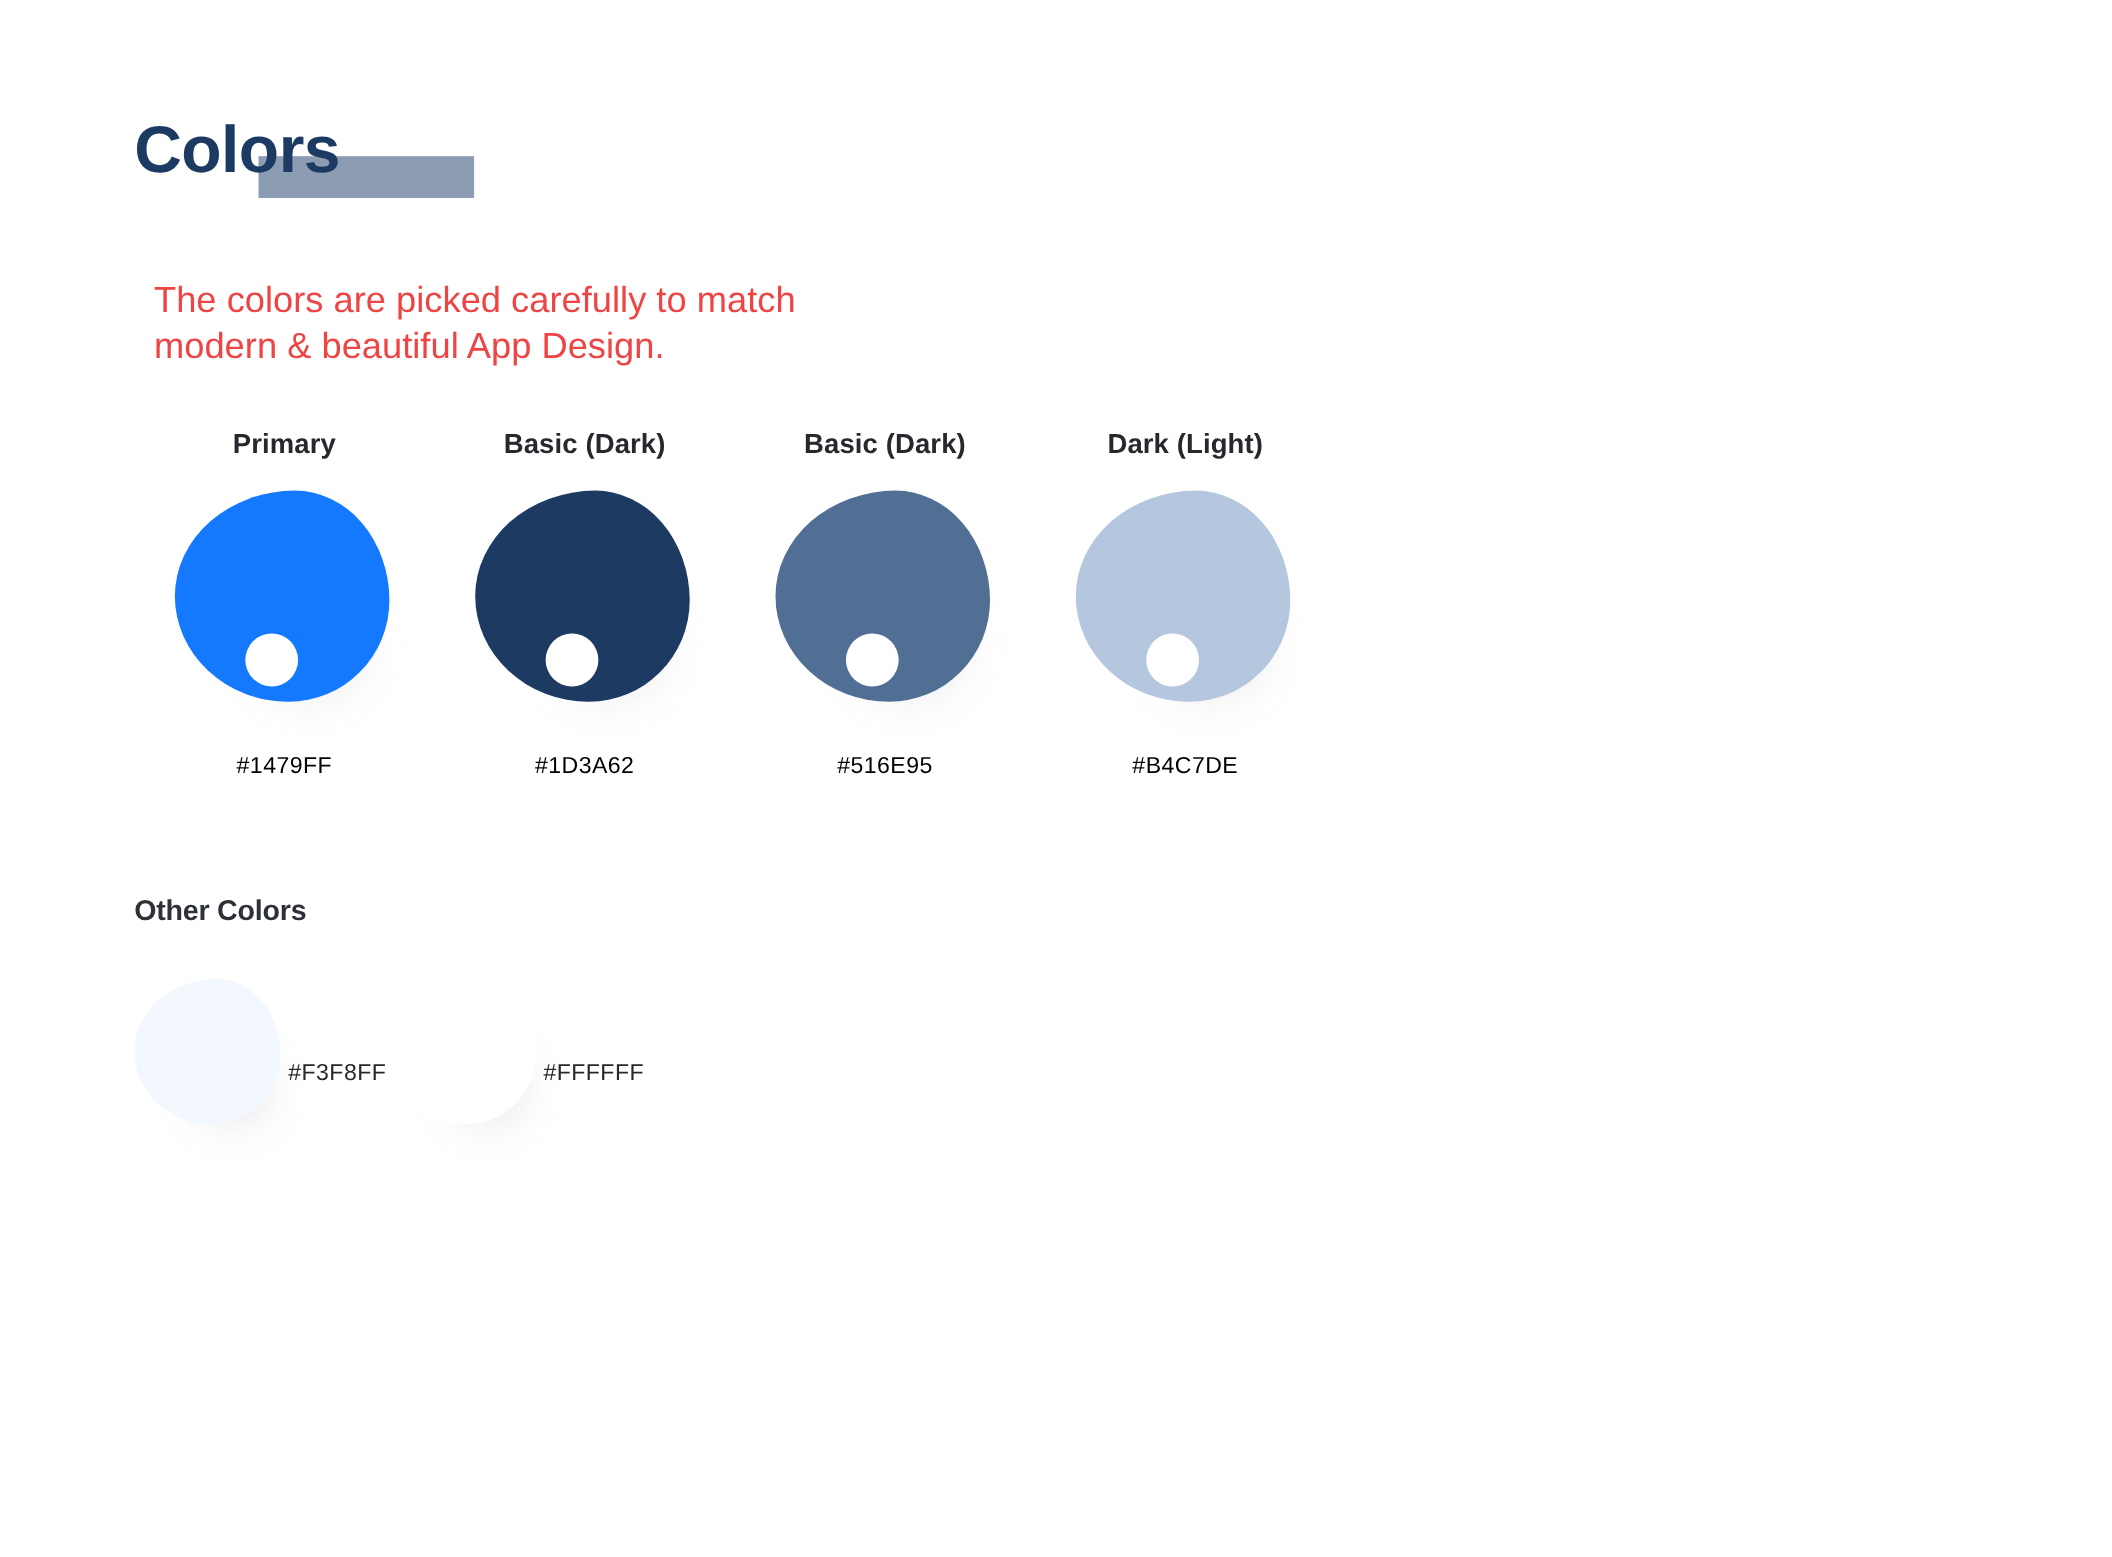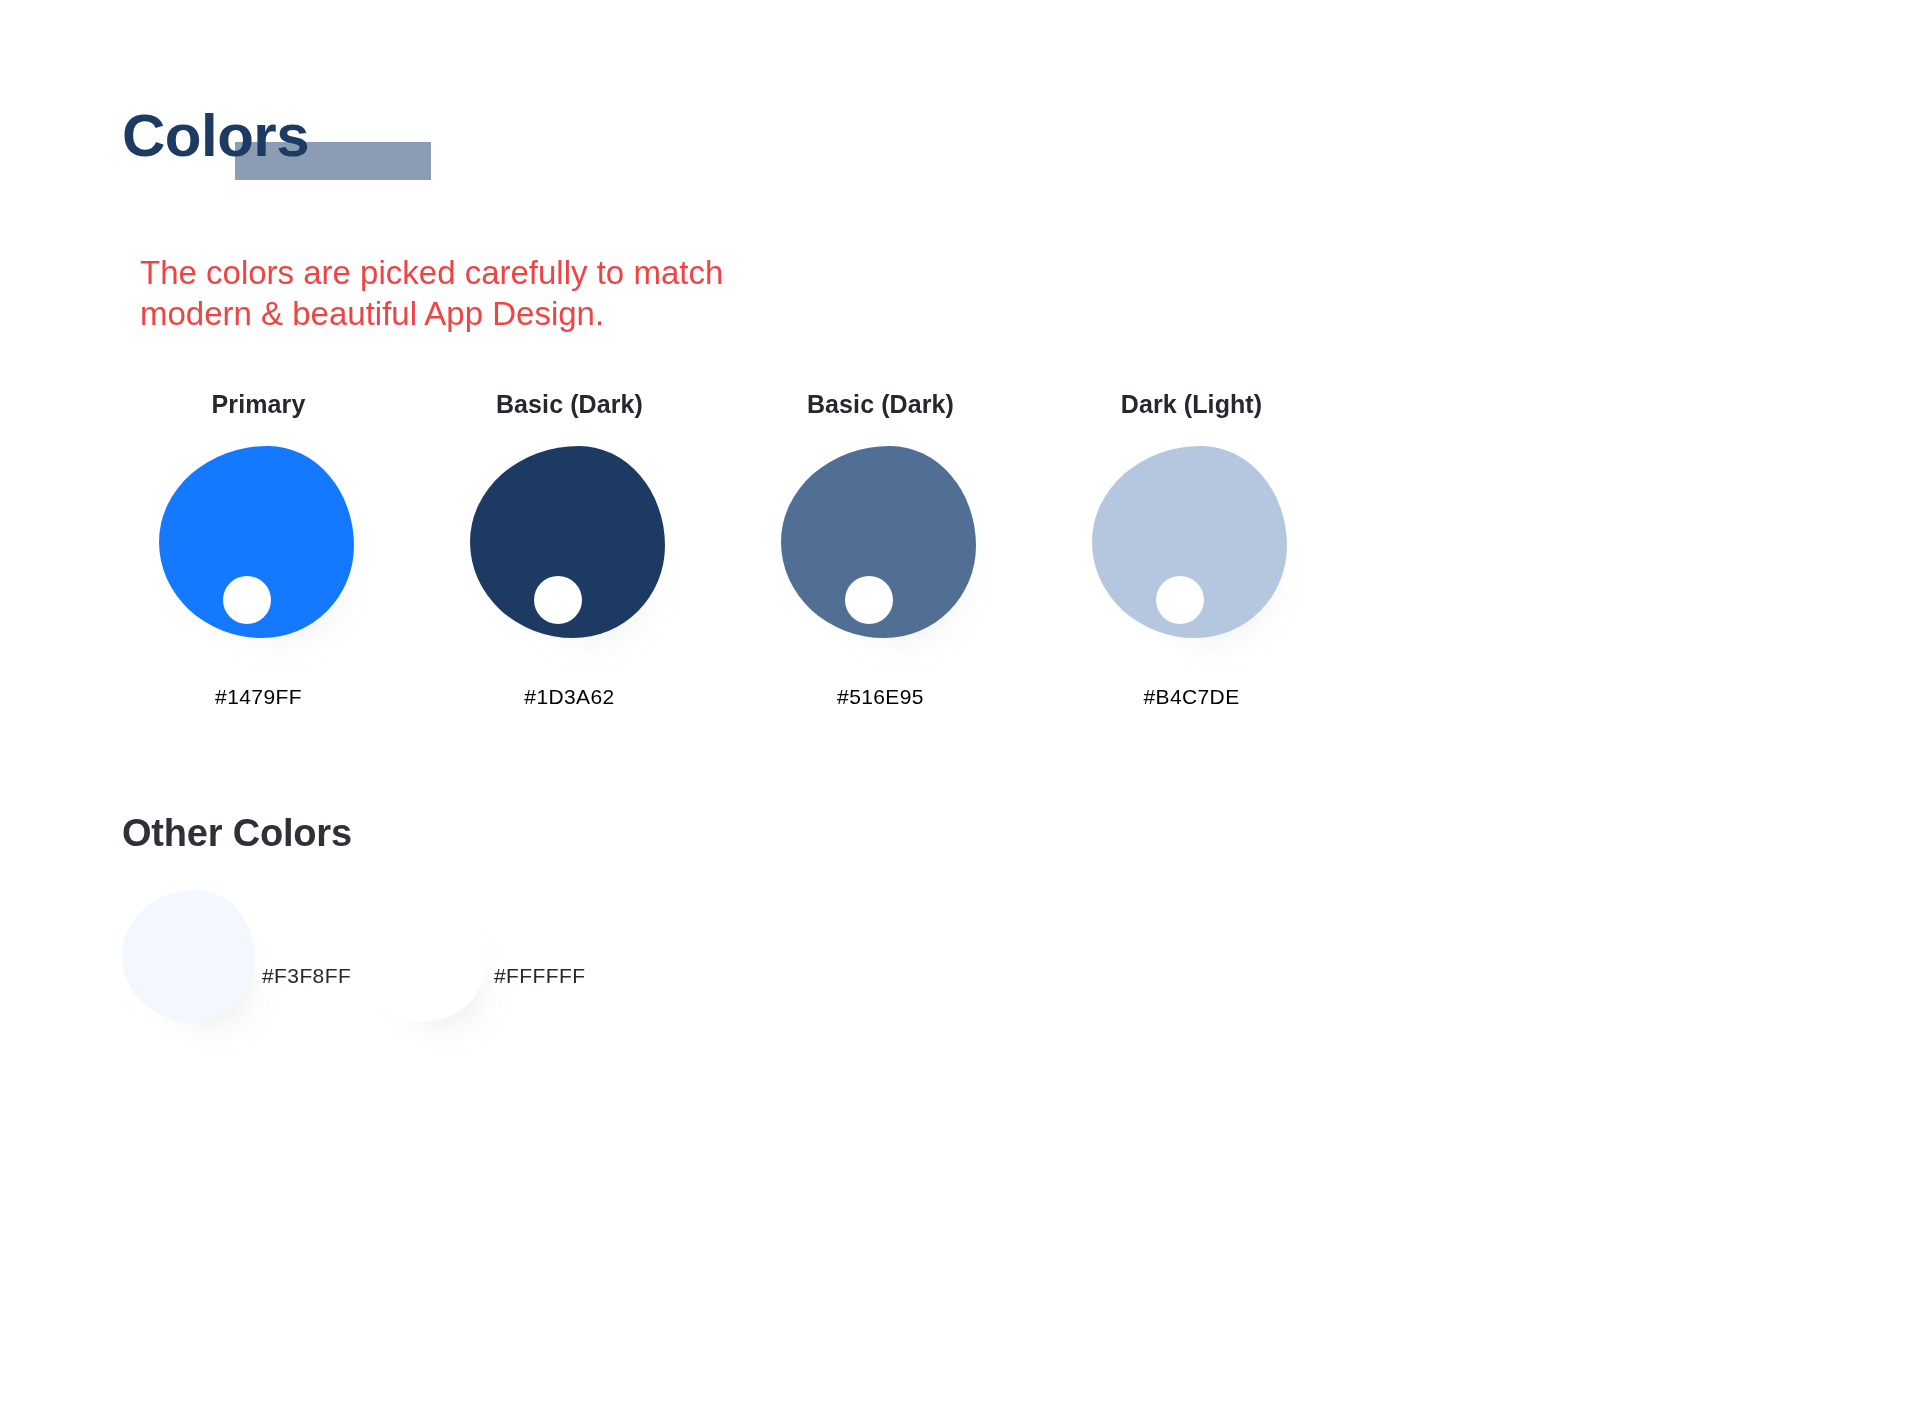--- a/index.html
+++ b/index.html
@@ -63,21 +63,20 @@
   }
 
   
   .swatch-row {
     position: absolute;
     left: 122px;
     top: 380px;
     width: 1480px;
     display: flex;
     align-items: flex-start;
-    gap: 38px;
   }
   .swatch {
     width: 273px;
     flex: 0 0 273px;
     display: flex;
     flex-direction: column;
     align-items: center;
     position: relative;
   }
   .swatch-label {
@@ -135,21 +134,21 @@
     position: relative;
     z-index: 3;
   }
 
   
   .other-title {
     position: absolute;
     left: 122px;
     top: 812px;
     margin: 0;
-    font-size: 38px;
+    font-size: 26px;
     font-weight: bold;
     color: #2e3138;
     letter-spacing: -0.2px;
   }
   .other-row {
     position: absolute;
     left: 122px;
     top: 890px;
     display: flex;
     align-items: flex-start;

